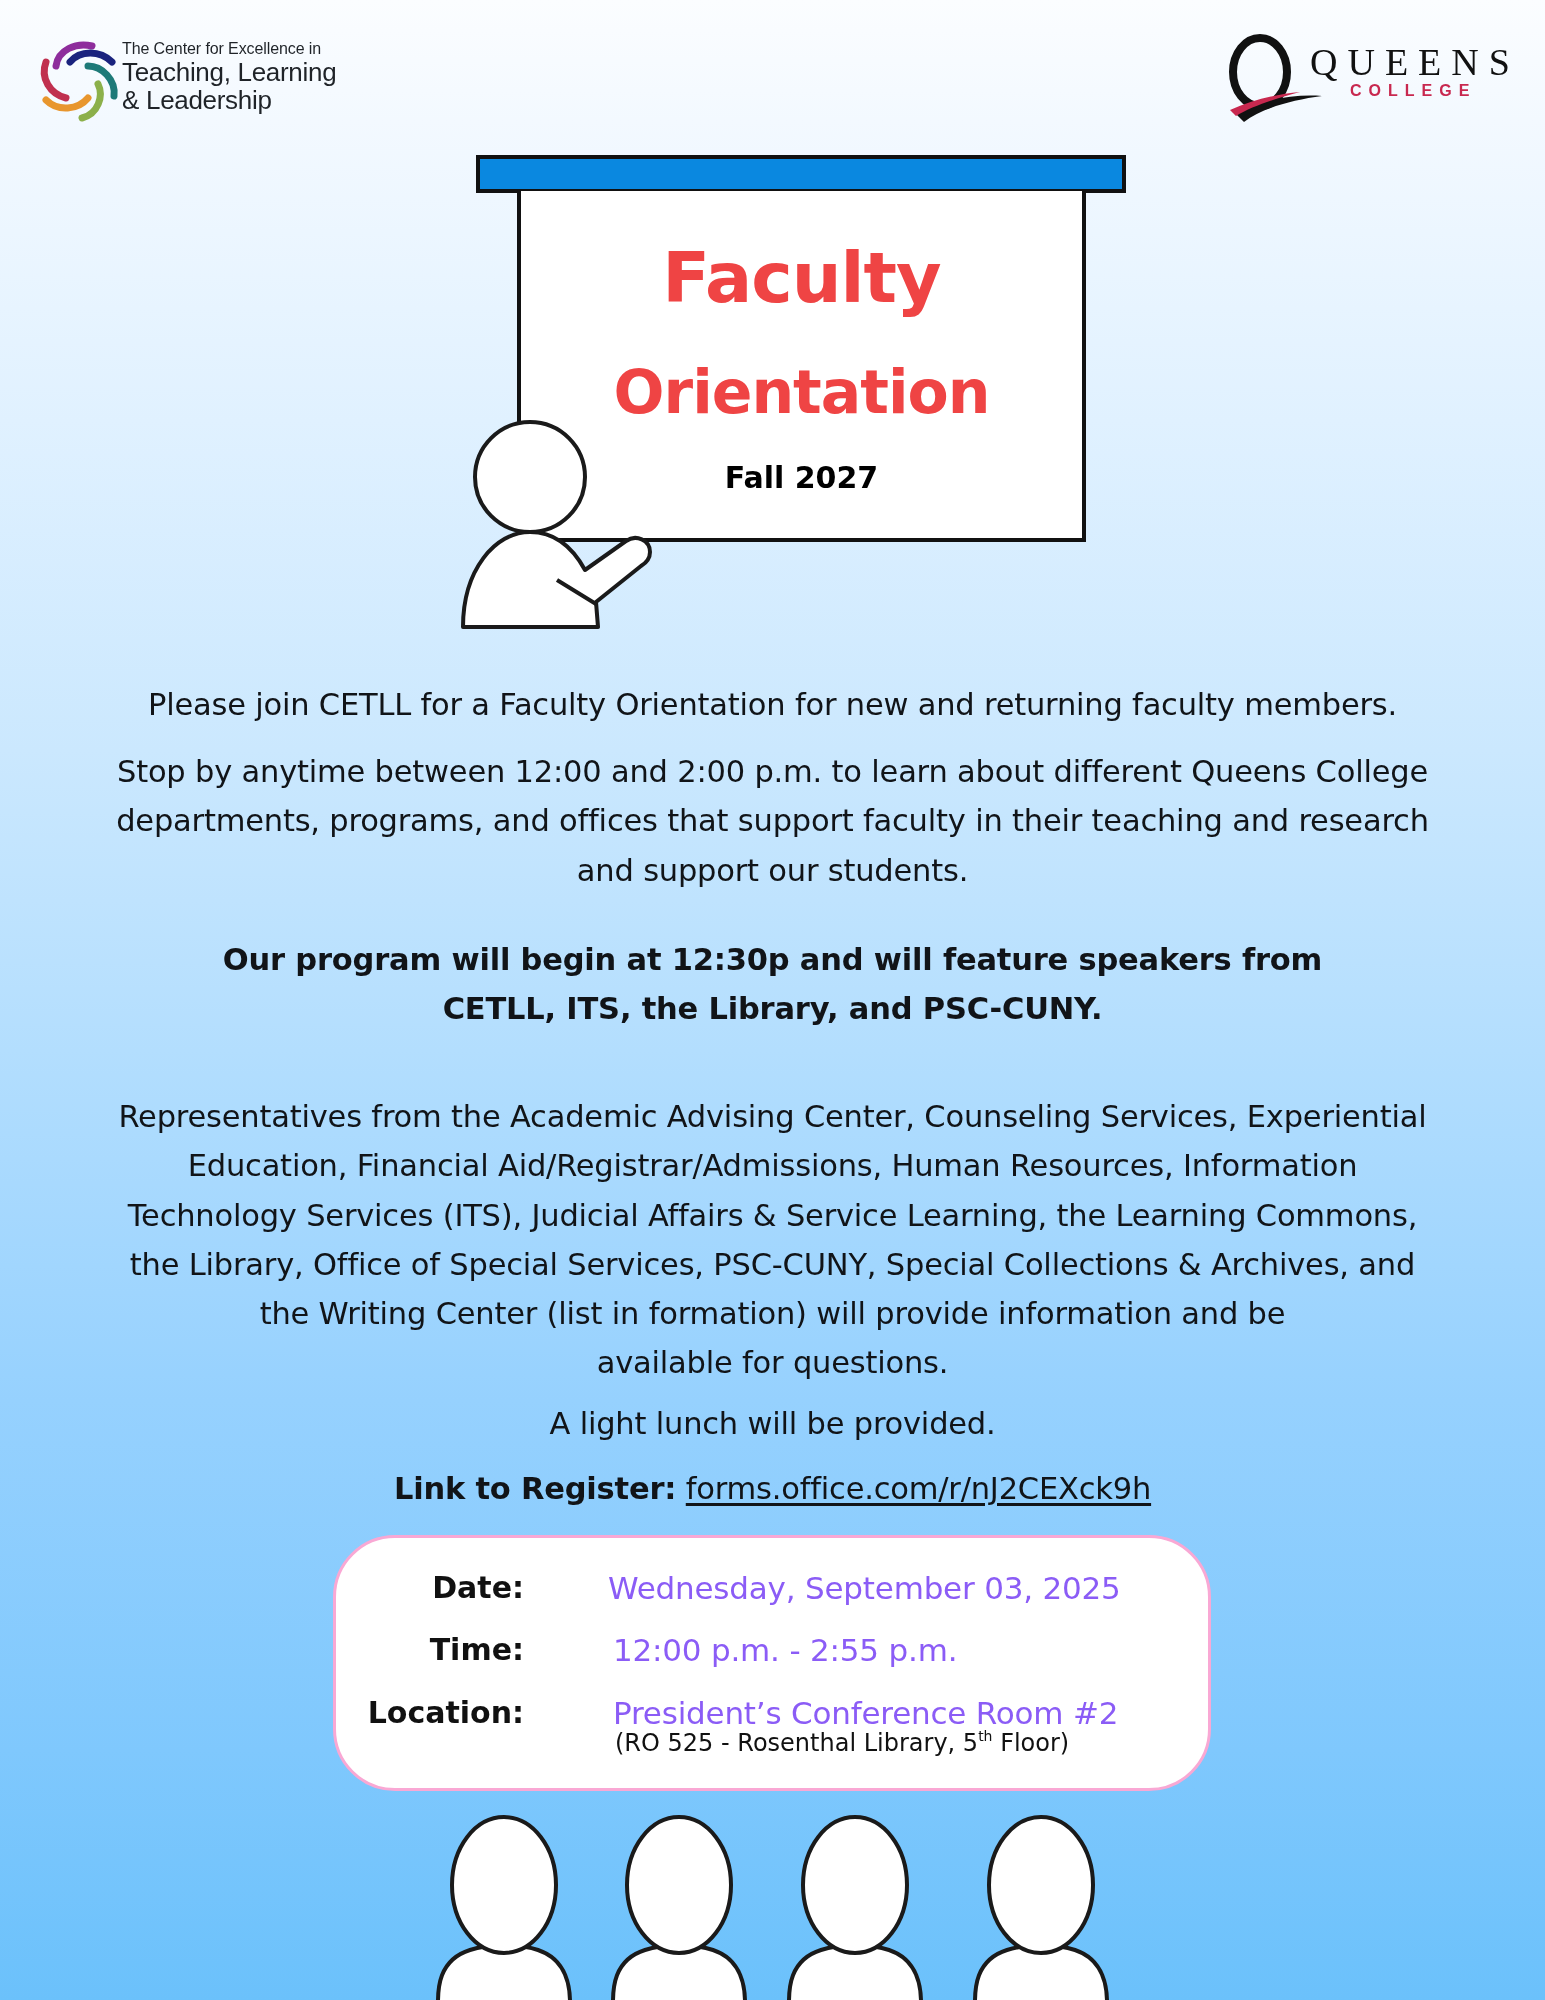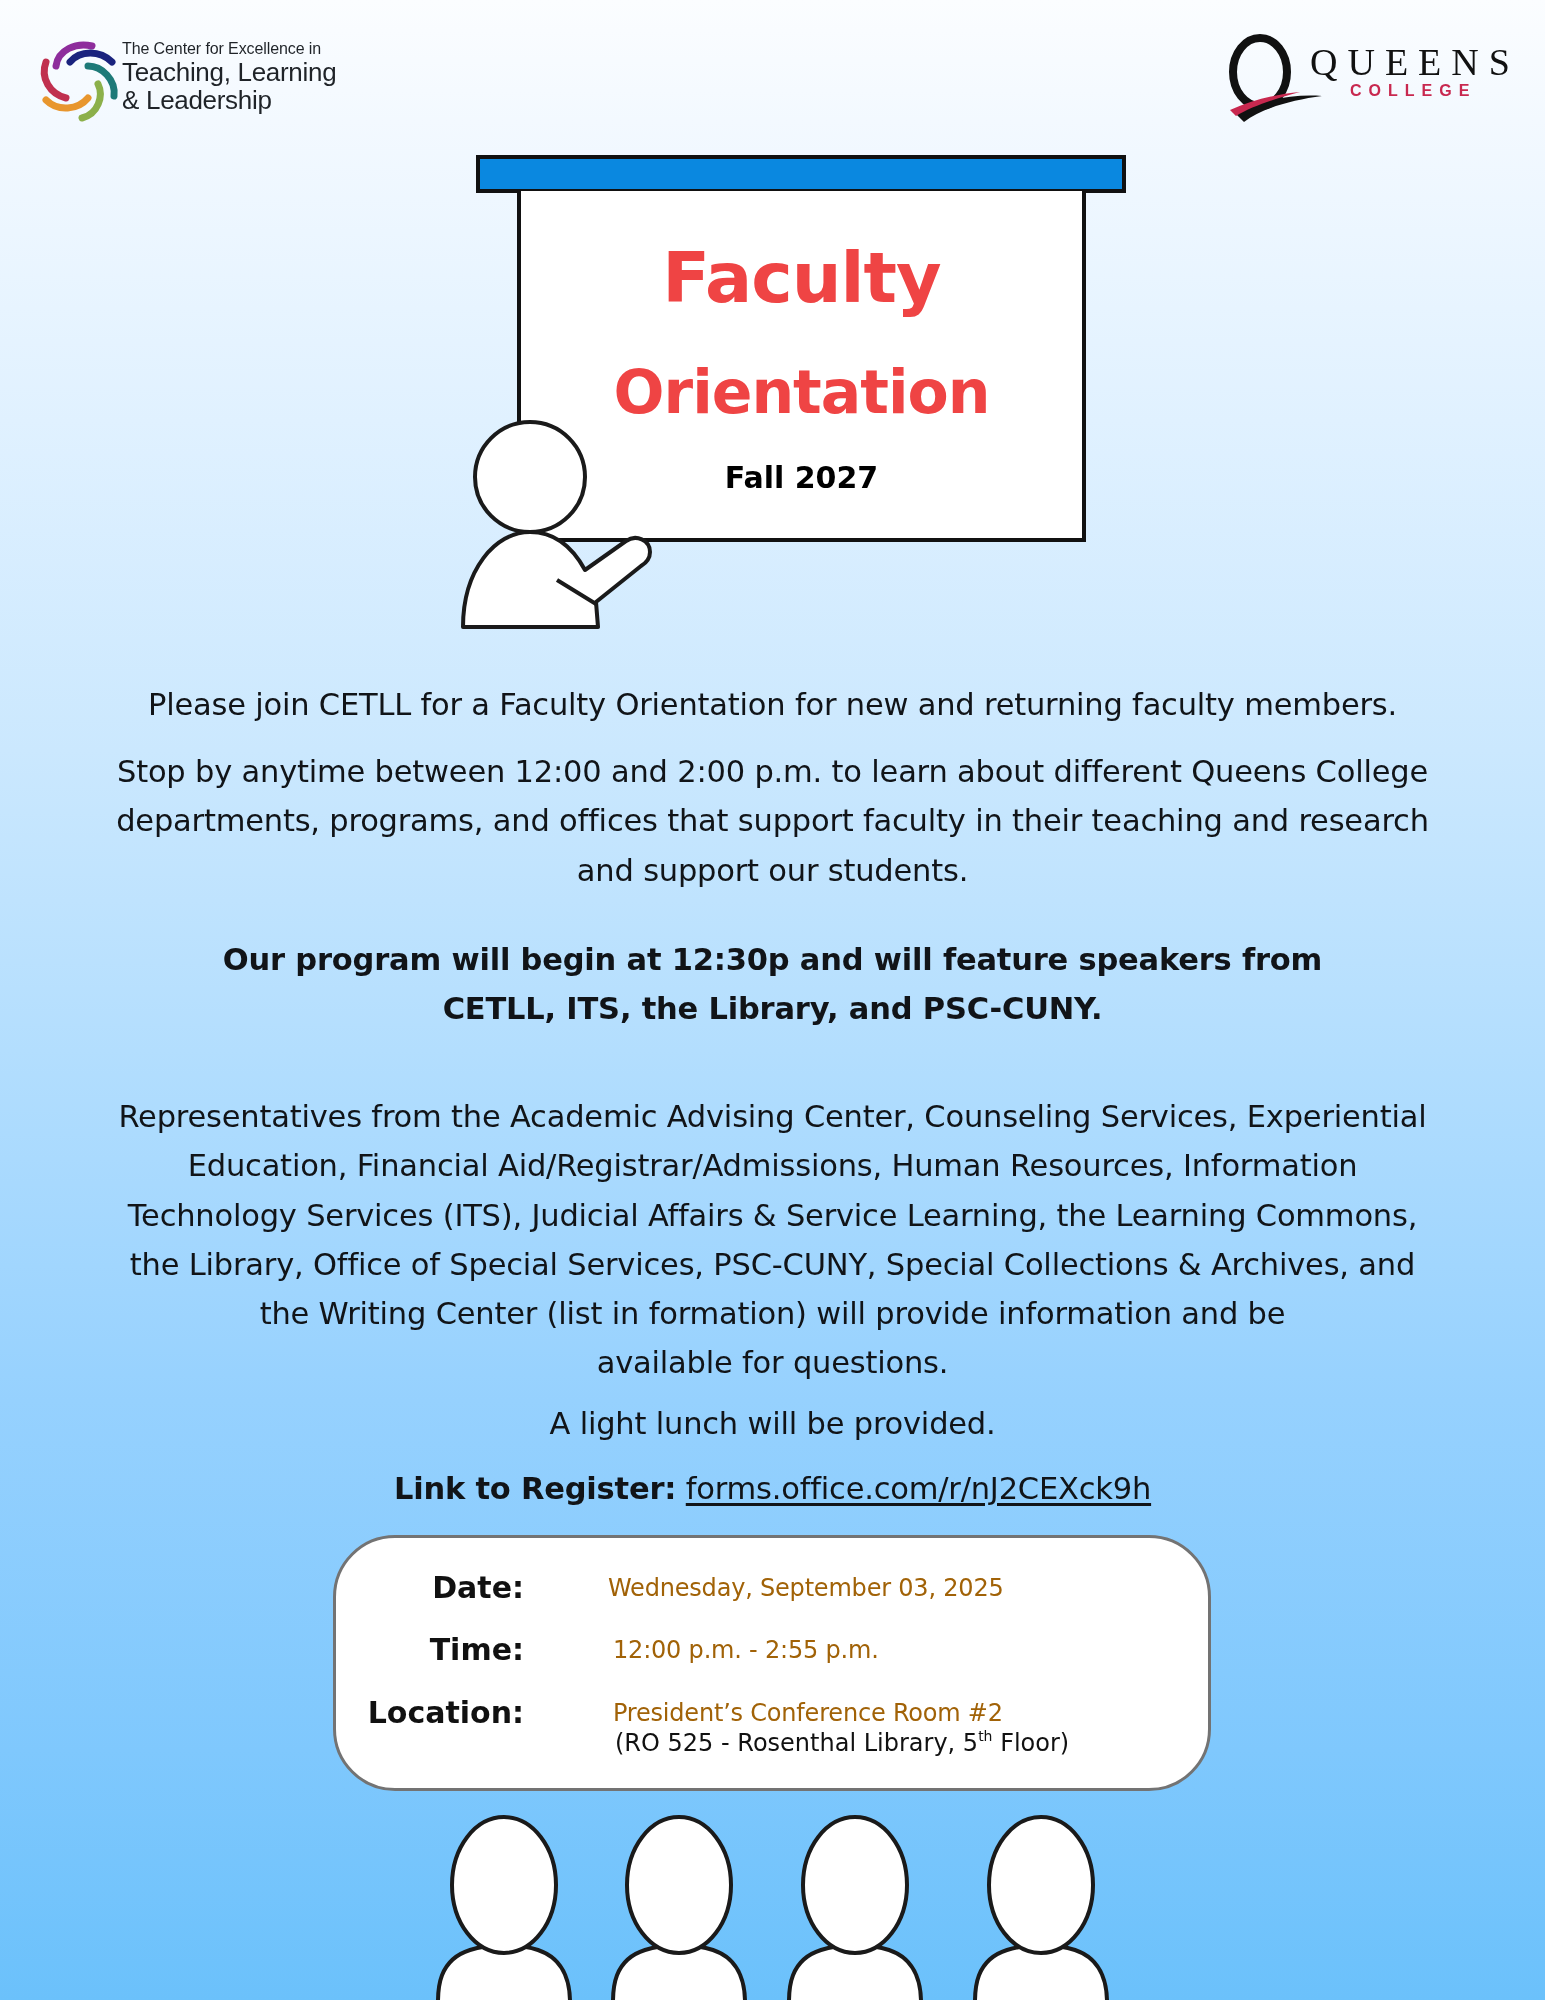--- a/index.html
+++ b/index.html
@@ -45,24 +45,24 @@
   .p2 { top: 747px; }
   .p3 { top: 935px; font-weight: bold; }
   .p4 { top: 1092px; }
   .p5 { top: 1399px; }
   .p6 { top: 1464px; }
   .reg-label { font-weight: bold; }
   .reg-link { text-decoration: underline; text-underline-offset: 4px; color: #111418; }
   .line { display: block; white-space: nowrap; }
 
   
-  .info-box { left: 333px; top: 1535px; width: 878px; height: 256px; background: #ffffff; border: 3px solid #737373; border-radius: 62px; }
+  .info-box { left: 333px; top: 1535px; width: 878px; height: 256px; background: #ffffff; border: 3px solid #f9a8d4; border-radius: 62px; }
   .info-row { position: absolute; left: 0; width: 100%; height: 40px; }
   .info-label { position: absolute; right: 684px; font-weight: bold; font-size: 30px; line-height: 40px; color: #111; white-space: nowrap; }
-  .info-value { position: absolute; left: 274px; font-size: 24px; line-height: 40px; color: #a16207; white-space: nowrap; letter-spacing: -0.2px; }
+  .info-value { position: absolute; left: 274px; font-size: 31px; line-height: 40px; color: #8b5cf6; white-space: nowrap; letter-spacing: -0.2px; }
   .info-sub { position: absolute; left: 280px; top: 1728px; font-size: 24px; line-height: 30px; color: #111; white-space: nowrap; }
   .info-sub sup { font-size: 14px; vertical-align: 10px; line-height: 0; }
 
   
   .audience { left: 0; top: 1800px; width: 1545px; height: 200px; }
 </style>
 </head>
 <body>
 
 <div class="abs cetll-logo">

